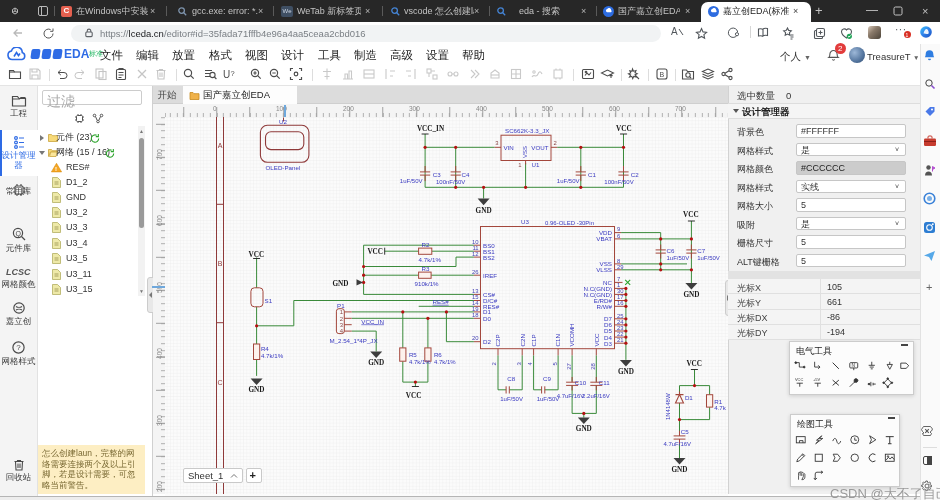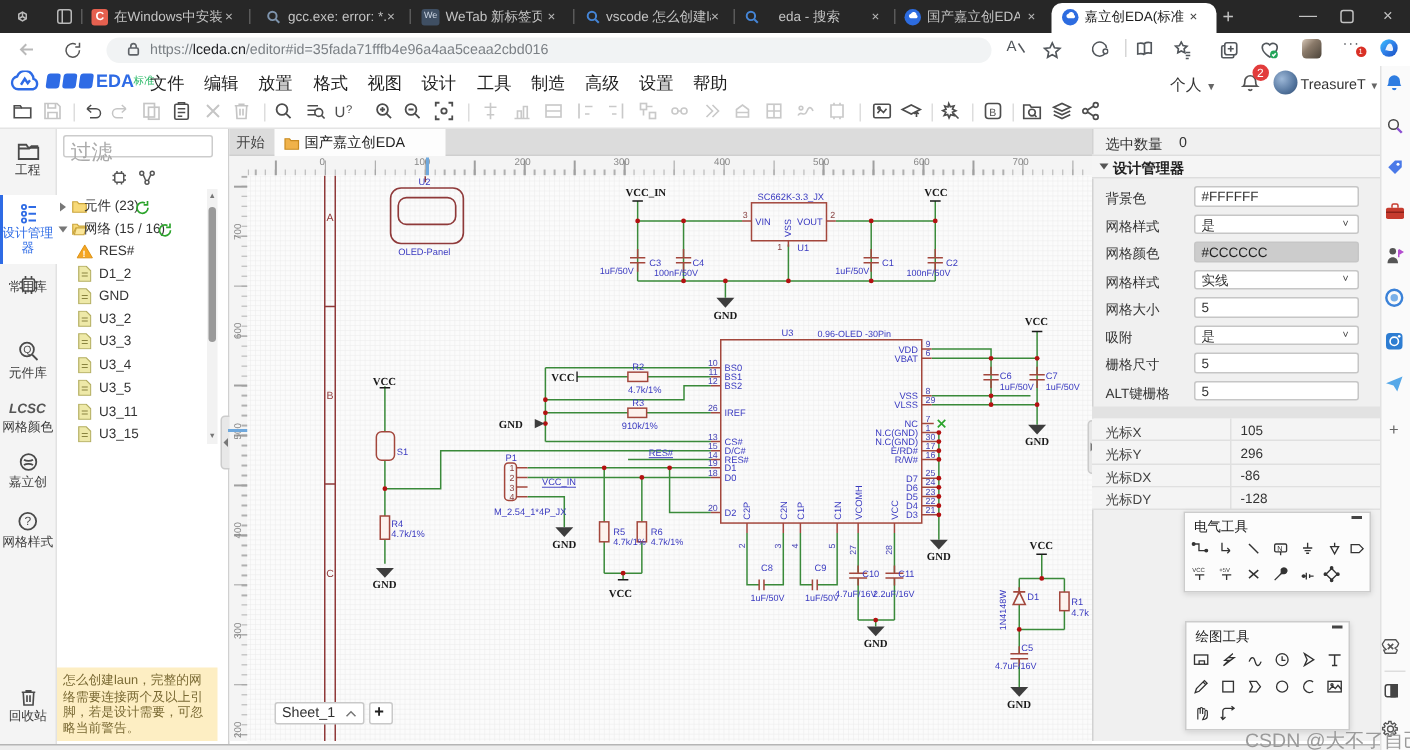--- a/index.html
+++ b/index.html
@@ -943,23 +943,23 @@
  <div class="plab" style="top:163px">网格颜色</div><div class="pin" style="top:161px;background:#cccccc;color:#222">#CCCCCC</div>
  <div class="plab" style="top:181.5px">网格样式</div><div class="pin" style="top:179.5px">实线</div><div class="chev" style="top:182.5px">˅</div>
  <div class="plab" style="top:200px">网格大小</div><div class="pin" style="top:198px">5</div>
  <div class="plab" style="top:218.5px">吸附</div><div class="pin" style="top:216.5px">是</div><div class="chev" style="top:219.5px">˅</div>
  <div class="plab" style="top:237px">栅格尺寸</div><div class="pin" style="top:235px">5</div>
  <div class="plab" style="top:255.5px">ALT键栅格</div><div class="pin" style="top:253.5px">5</div>
  
  <div class="a" style="left:728px;top:271px;width:192px;height:8px;background:#e2e2e2"></div>
  <style>.crow{position:absolute;left:728px;width:192px;height:15.3px;background:#f4f4f4;border-bottom:1px solid #e0e0e0;box-sizing:border-box}.clab{position:absolute;left:737px;font-size:9px;color:#444}.cval{position:absolute;left:827px;font-size:9px;color:#333}</style>
  <div class="crow" style="top:279px"></div><div class="clab" style="top:282px">光标X</div><div class="cval" style="top:282px">105</div>
- <div class="crow" style="top:294.3px"></div><div class="clab" style="top:297px">光标Y</div><div class="cval" style="top:297px">296</div>
+ <div class="crow" style="top:294.3px"></div><div class="clab" style="top:297px">光标Y</div><div class="cval" style="top:297px">661</div>
  <div class="crow" style="top:309.6px"></div><div class="clab" style="top:312px">光标DX</div><div class="cval" style="top:312px">-86</div>
- <div class="crow" style="top:324.9px"></div><div class="clab" style="top:327px">光标DY</div><div class="cval" style="top:327px">-128</div>
+ <div class="crow" style="top:324.9px"></div><div class="clab" style="top:327px">光标DY</div><div class="cval" style="top:327px">-194</div>
  <div class="a" style="left:820px;top:279px;width:1px;height:61px;background:#e0e0e0"></div>
  
  <div class="a" style="left:788.5px;top:341px;width:125px;height:54px;background:#fcfcfc;border:1px solid #ccc;box-shadow:0 1px 4px rgba(0,0,0,0.15);box-sizing:border-box"></div>
  <div class="a tx" style="left:796px;top:345px;font-size:9px;color:#222">电气工具</div>
  <div class="a" style="left:901px;top:344px;width:7px;height:1.5px;background:#444"></div>
  <g id="etools"></g>
  <style>.eti{position:absolute;width:11.5px;height:11.5px}</style>
  <svg class="eti" style="left:794px;top:360px" viewBox="0 0 13 13">
         <g fill="none" stroke="#333" stroke-width="1">
           <path d="M2 3h4v5h5"></path>

